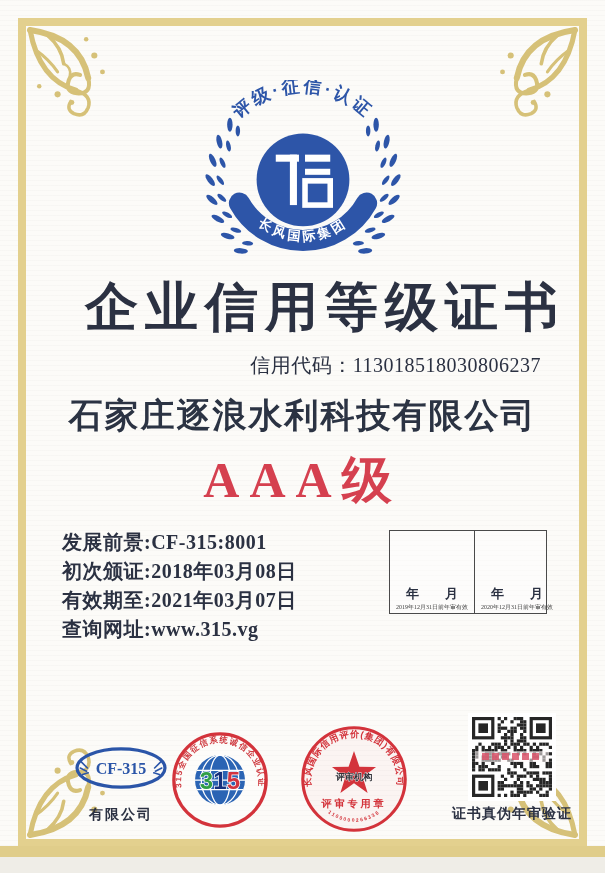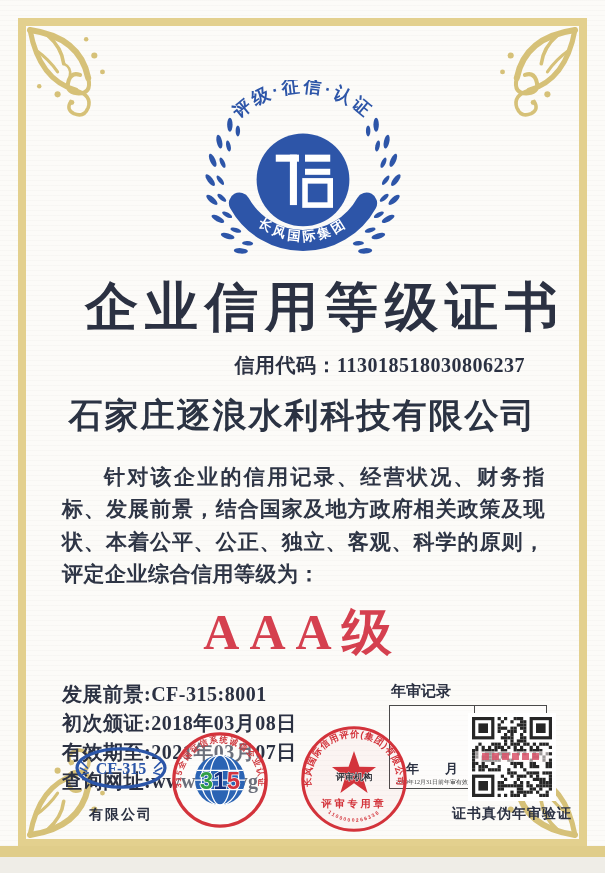--- a/index.html
+++ b/index.html
@@ -27,22 +27,22 @@
 
   .emblem{width:232px;margin:80px auto 0;display:block;}
 
   .title{
     margin:12px 0 0;text-align:center;
     font-size:53px;font-weight:700;letter-spacing:7px;color:#2b3142;
     font-family:"Liberation Serif","DejaVu Serif",serif;
     padding-left:45px;
   }
   .code-line{
-    margin:8px 80px 0 0;text-align:right;
-    font-size:20px;font-weight:700;color:#2b3142;letter-spacing:0.5px;
+    margin:8px 64px 0 0;text-align:right;
+    font-size:20px;font-weight:400;color:#2b3142;letter-spacing:0.5px;
   }
   .company{
     margin:14px 12px 0;text-align:center;
     font-family:"Liberation Sans","DejaVu Sans",sans-serif;
     font-size:34px;font-weight:700;letter-spacing:2px;color:#2b3343;
   }
   .paragraph{
     margin:22px 60px 0 62px;
     font-size:21px;font-weight:700;line-height:1.55;color:#2e3545;
     text-align:justify;text-indent:2em;letter-spacing:0.5px;
@@ -205,34 +205,32 @@
     </svg>
 
     <h1 class="title">企业信用等级证书</h1>
 
     <div class="code-line">
       <span>信用代码：</span><span>113018518030806237</span>
     </div>
 
     <div class="company">石家庄逐浪水利科技有限公司</div>
 
-    <p class="paragraph">针对该企业的信用记录、经营状况、财务指标、发展前景，结合国家及地方政府相关政策及现状、本着公平、公正、独立、客观、科学的原则，评定企业综合信用等级为：</p>
 
     <div class="rating">AAA级</div>
 
     <div class="mid-row">
       <ul class="details">
         <li>发展前景:CF-315:8001</li>
         <li>初次颁证:2018年03月08日</li>
         <li>有效期至:2021年03月07日</li>
         <li>查询网址:www.315.vg</li>
       </ul>
 
       <div class="annual">
-        <div class="annual-label">年审记录</div>
         <div class="annual-box">
           <div class="annual-cell">
             <div class="ym">
               <span>年</span>
               <span>月</span>
             </div>
             <div class="annual-note">2019年12月31日前年审有效</div>
           </div>
           <div class="annual-cell">
             <div class="ym">

